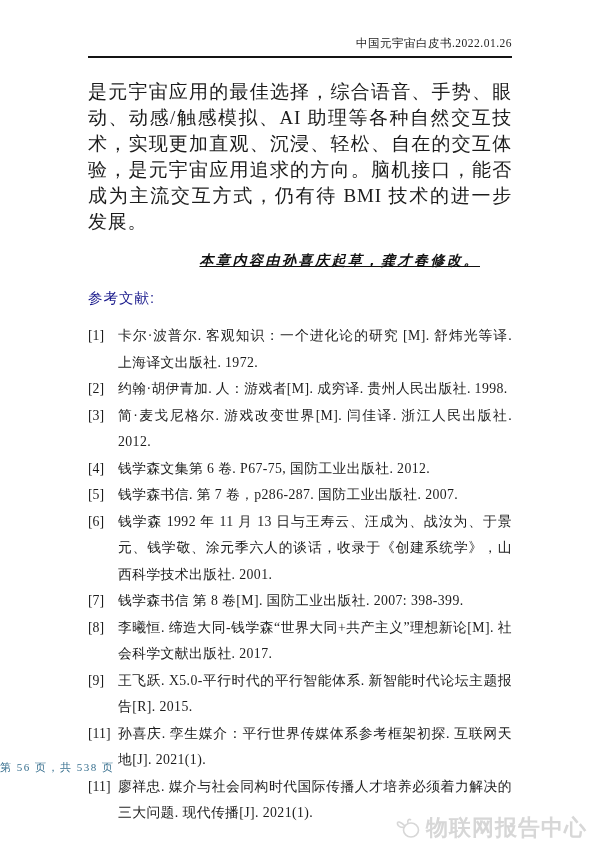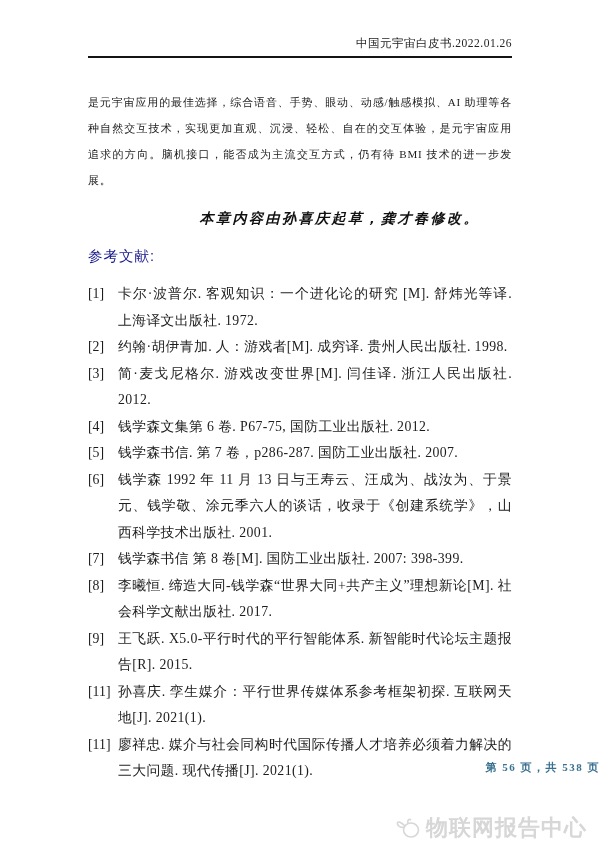--- a/index.html
+++ b/index.html
@@ -23,36 +23,37 @@
     letter-spacing: 0.5px;
     color: #222;
   }
   .header-rule {
     margin-top: 5px;
     border: none;
     border-top: 2px solid #141414;
     width: 100%;
   }
   .body-para {
-    margin-top: 31px;
-    font-size: 11px;
+    margin-top: 21px;
+    font-size: 19px;
     line-height: 26px;
     text-align: justify;
     letter-spacing: 0.8px;
     color: #1c1c1c;
   }
   .attribution {
     margin-top: 17px;
     font-size: 14px;
     font-weight: bold;
     font-style: italic;
     letter-spacing: 2.5px;
     text-align: right;
     padding-right: 32px;
     color: #111;
+    text-decoration: underline;
   }
   .refs-heading {
     margin-top: 19px;
     font-family: "Liberation Sans", "DejaVu Sans", sans-serif;
     font-size: 14.5px;
     font-weight: normal;
     letter-spacing: 1px;
     color: var(--heading_blue, #1a1a8c);
   }
   .refs-list { margin-top: 15px; }
@@ -69,25 +70,24 @@
   }
   .ref-text {
     flex: 1;
     text-align: justify;
     letter-spacing: 0.4px;
   }
   .footer {
     position: absolute;
     left: 0; top: 760px;
     width: 600px;
-    text-align: right;
+    text-align: left;
     font-size: 11px;
     letter-spacing: 1.5px;
     color: var(--footer_blue, #38708f);
-    font-weight: bold;
   }
   .watermark {
     position: absolute;
     right: 13px; top: 813px;
     display: flex;
     align-items: center;
     gap: 4px;
     color: var(--watermark_gray, #d7d7d7);
   }
   .wm-icon { display: inline-flex; }

